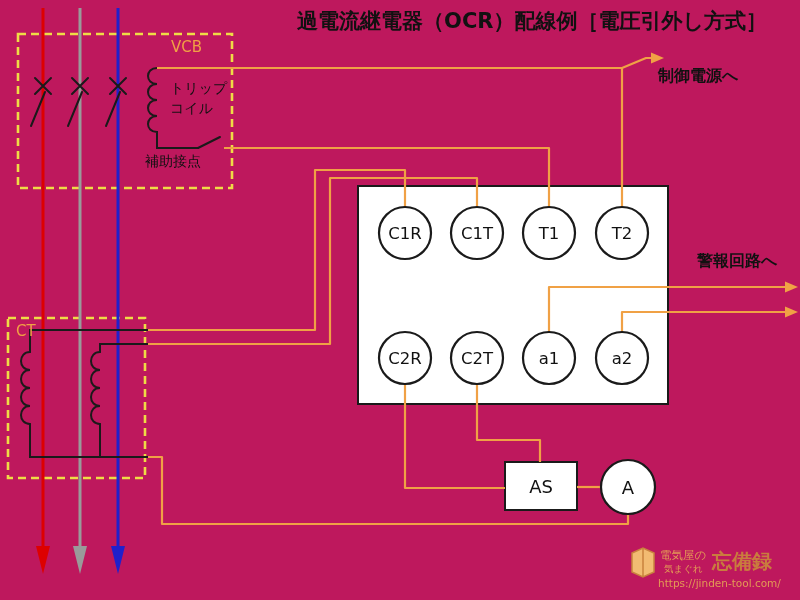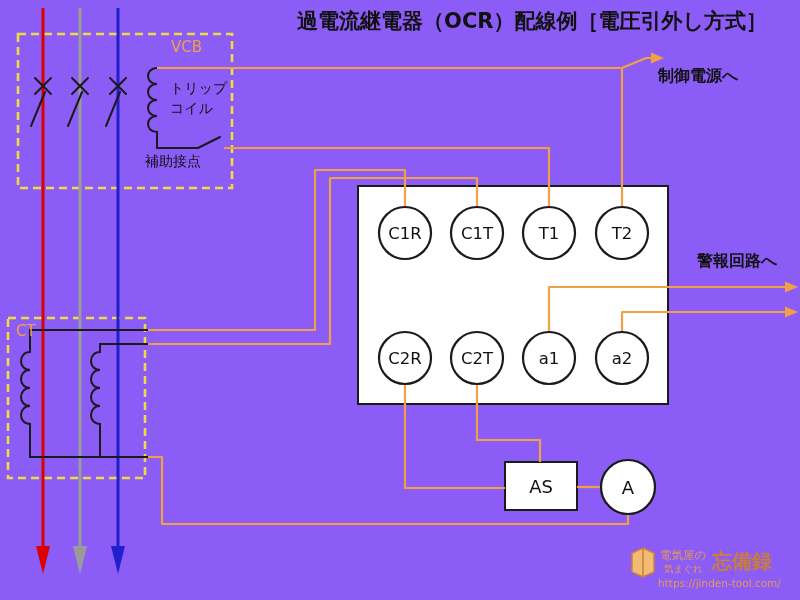--- a/index.html
+++ b/index.html
@@ -1,16 +1,16 @@
 <!DOCTYPE html>
 <html><head>
 <meta charset="utf-8">
 <style>
   html,body{margin:0;padding:0;background:#ffffff;}
-  .stage{position:relative;width:800px;height:600px;background:#8b5cf6;overflow:hidden;}
+  .stage{position:relative;width:800px;height:600px;background:#be185d;overflow:hidden;}
   svg{display:block;}
   text{font-family:"DejaVu Sans","Liberation Sans",sans-serif;fill:#111;}
   .blk{stroke:#1a1a1a;stroke-width:2;fill:none;stroke-linecap:round;}
   .wire{stroke:#F0A145;stroke-width:2.2;fill:none;stroke-linejoin:round;}
   .dash{fill:none;stroke:#EFDC45;stroke-width:2.6;stroke-dasharray:8 5;}
   .box{fill:#ffffff;stroke:#1a1a1a;stroke-width:2;}
   .term{fill:#ffffff;stroke:#1a1a1a;stroke-width:2.2;}
   .lr{stroke:#DD0000;stroke-width:3;}
   .ls{stroke:#9A9A9A;stroke-width:3;}
   .lt{stroke:#2020CC;stroke-width:3;}

